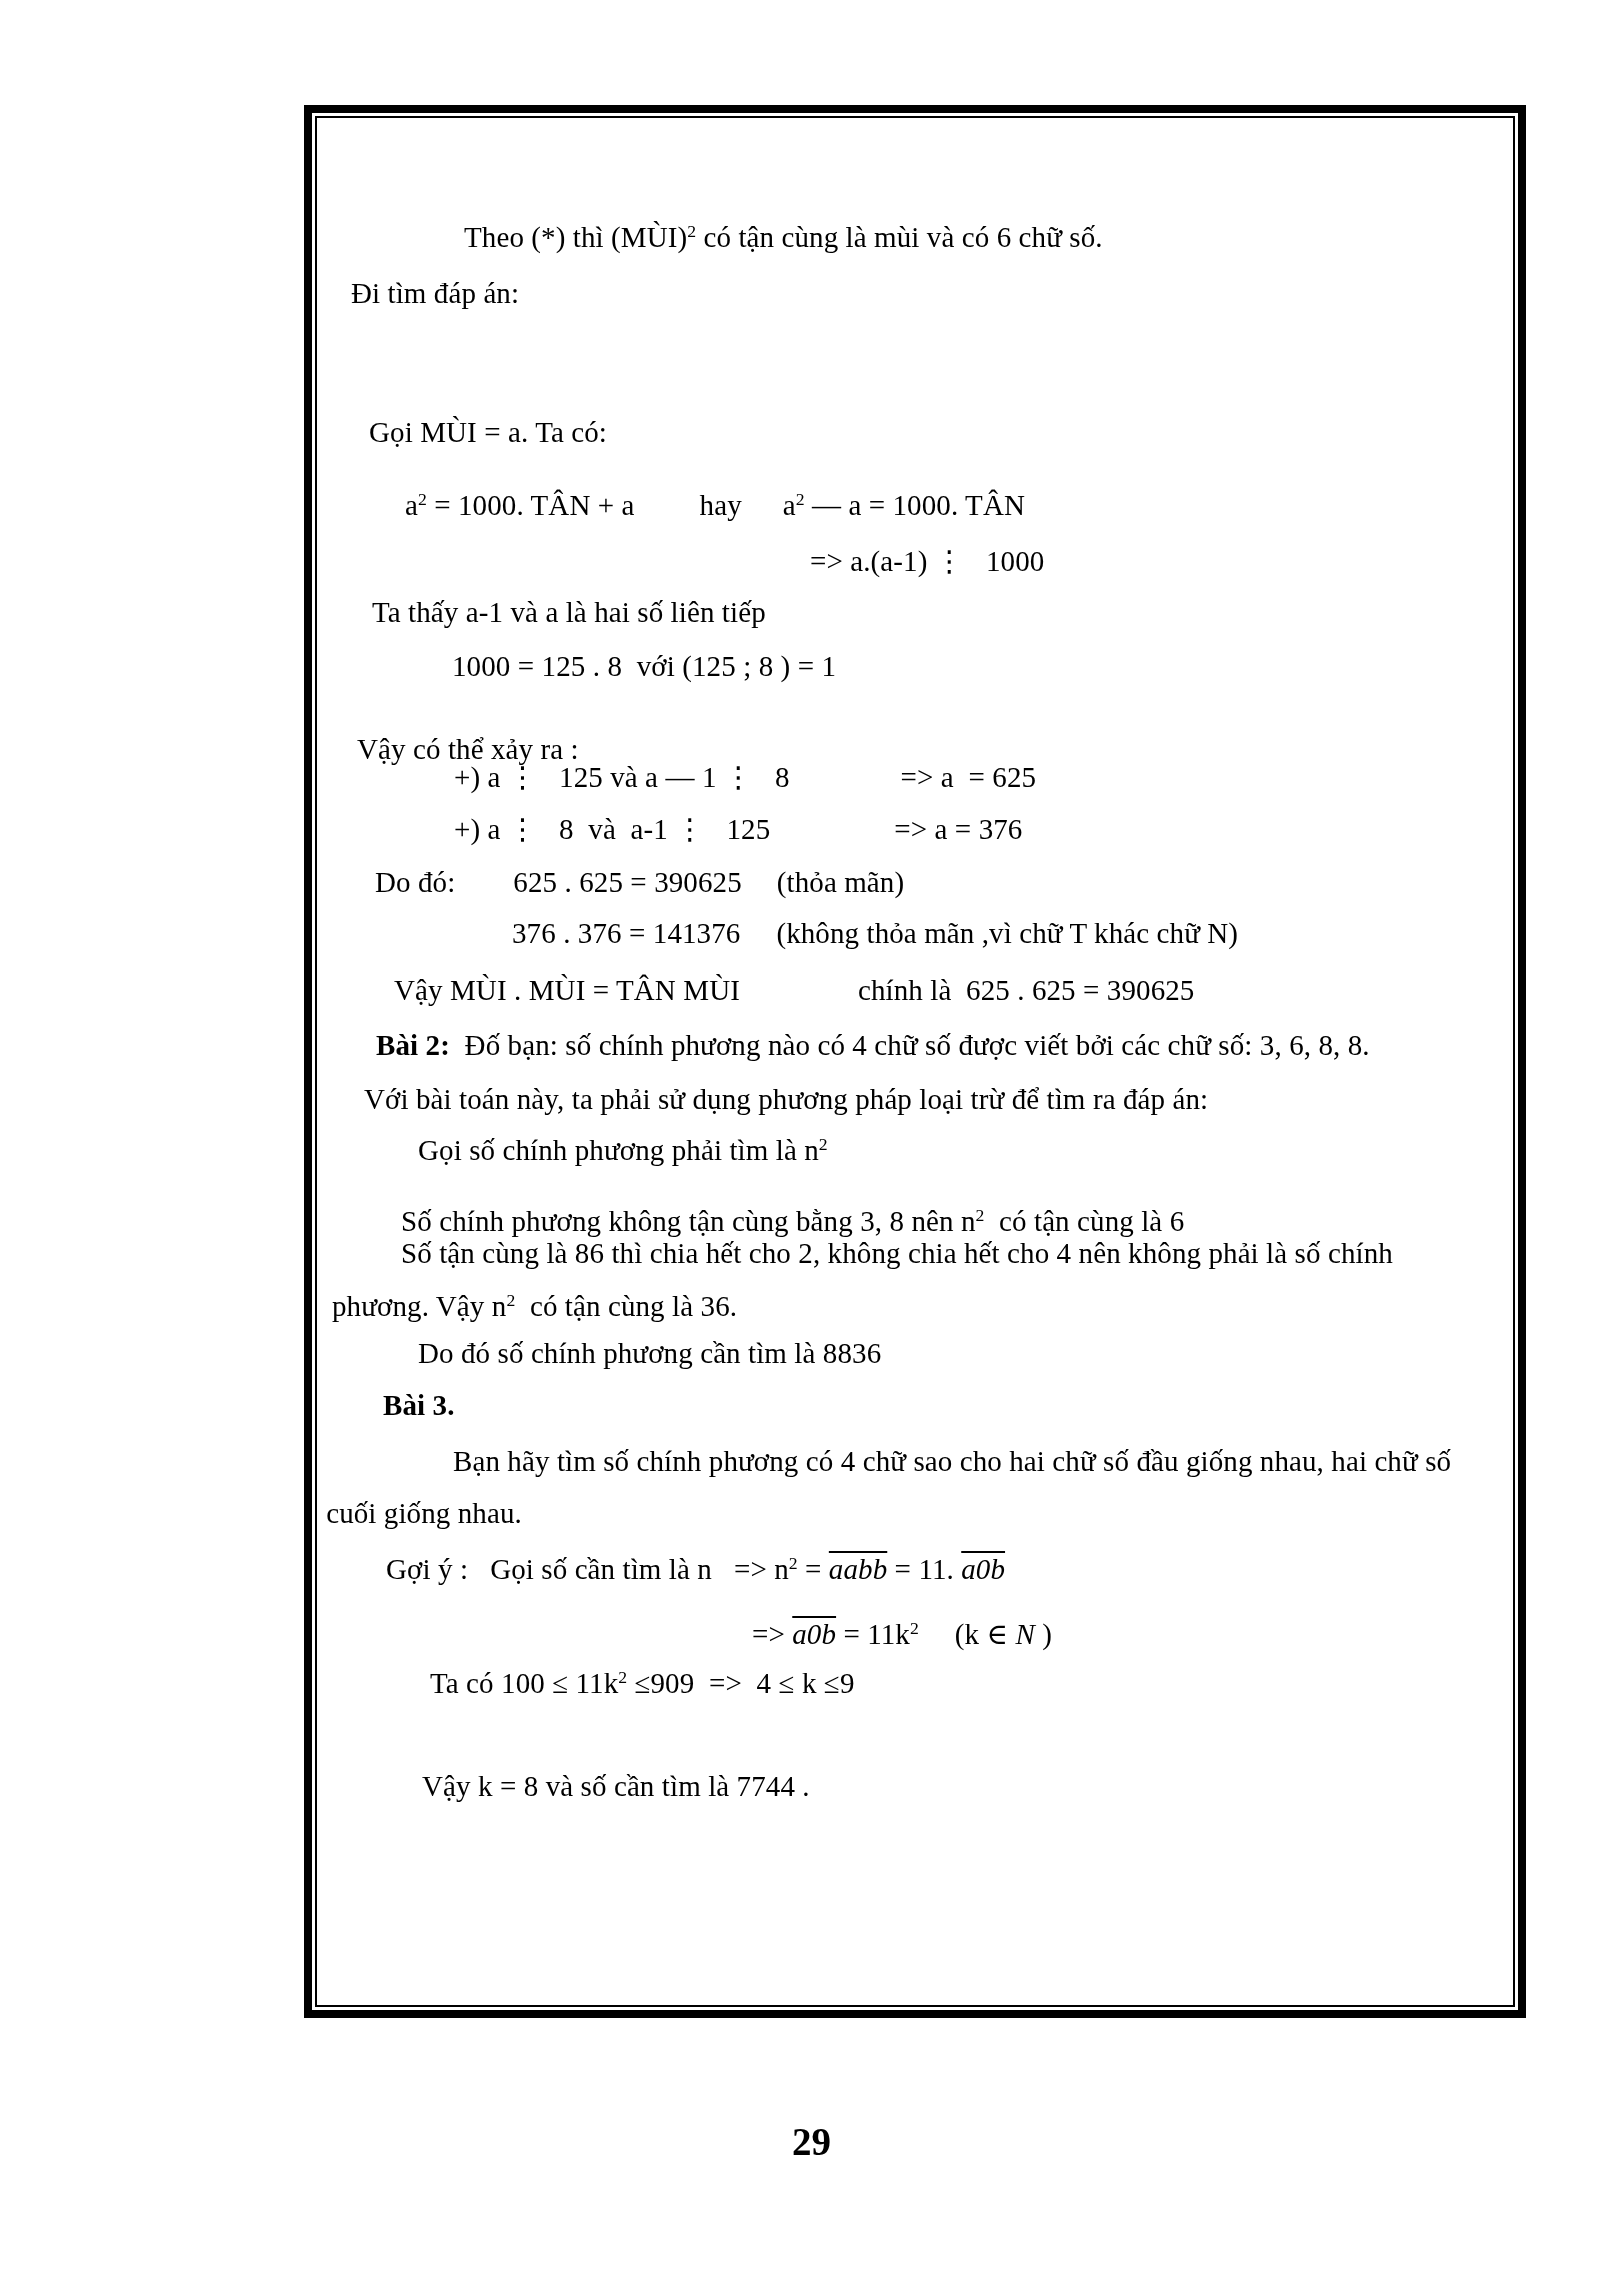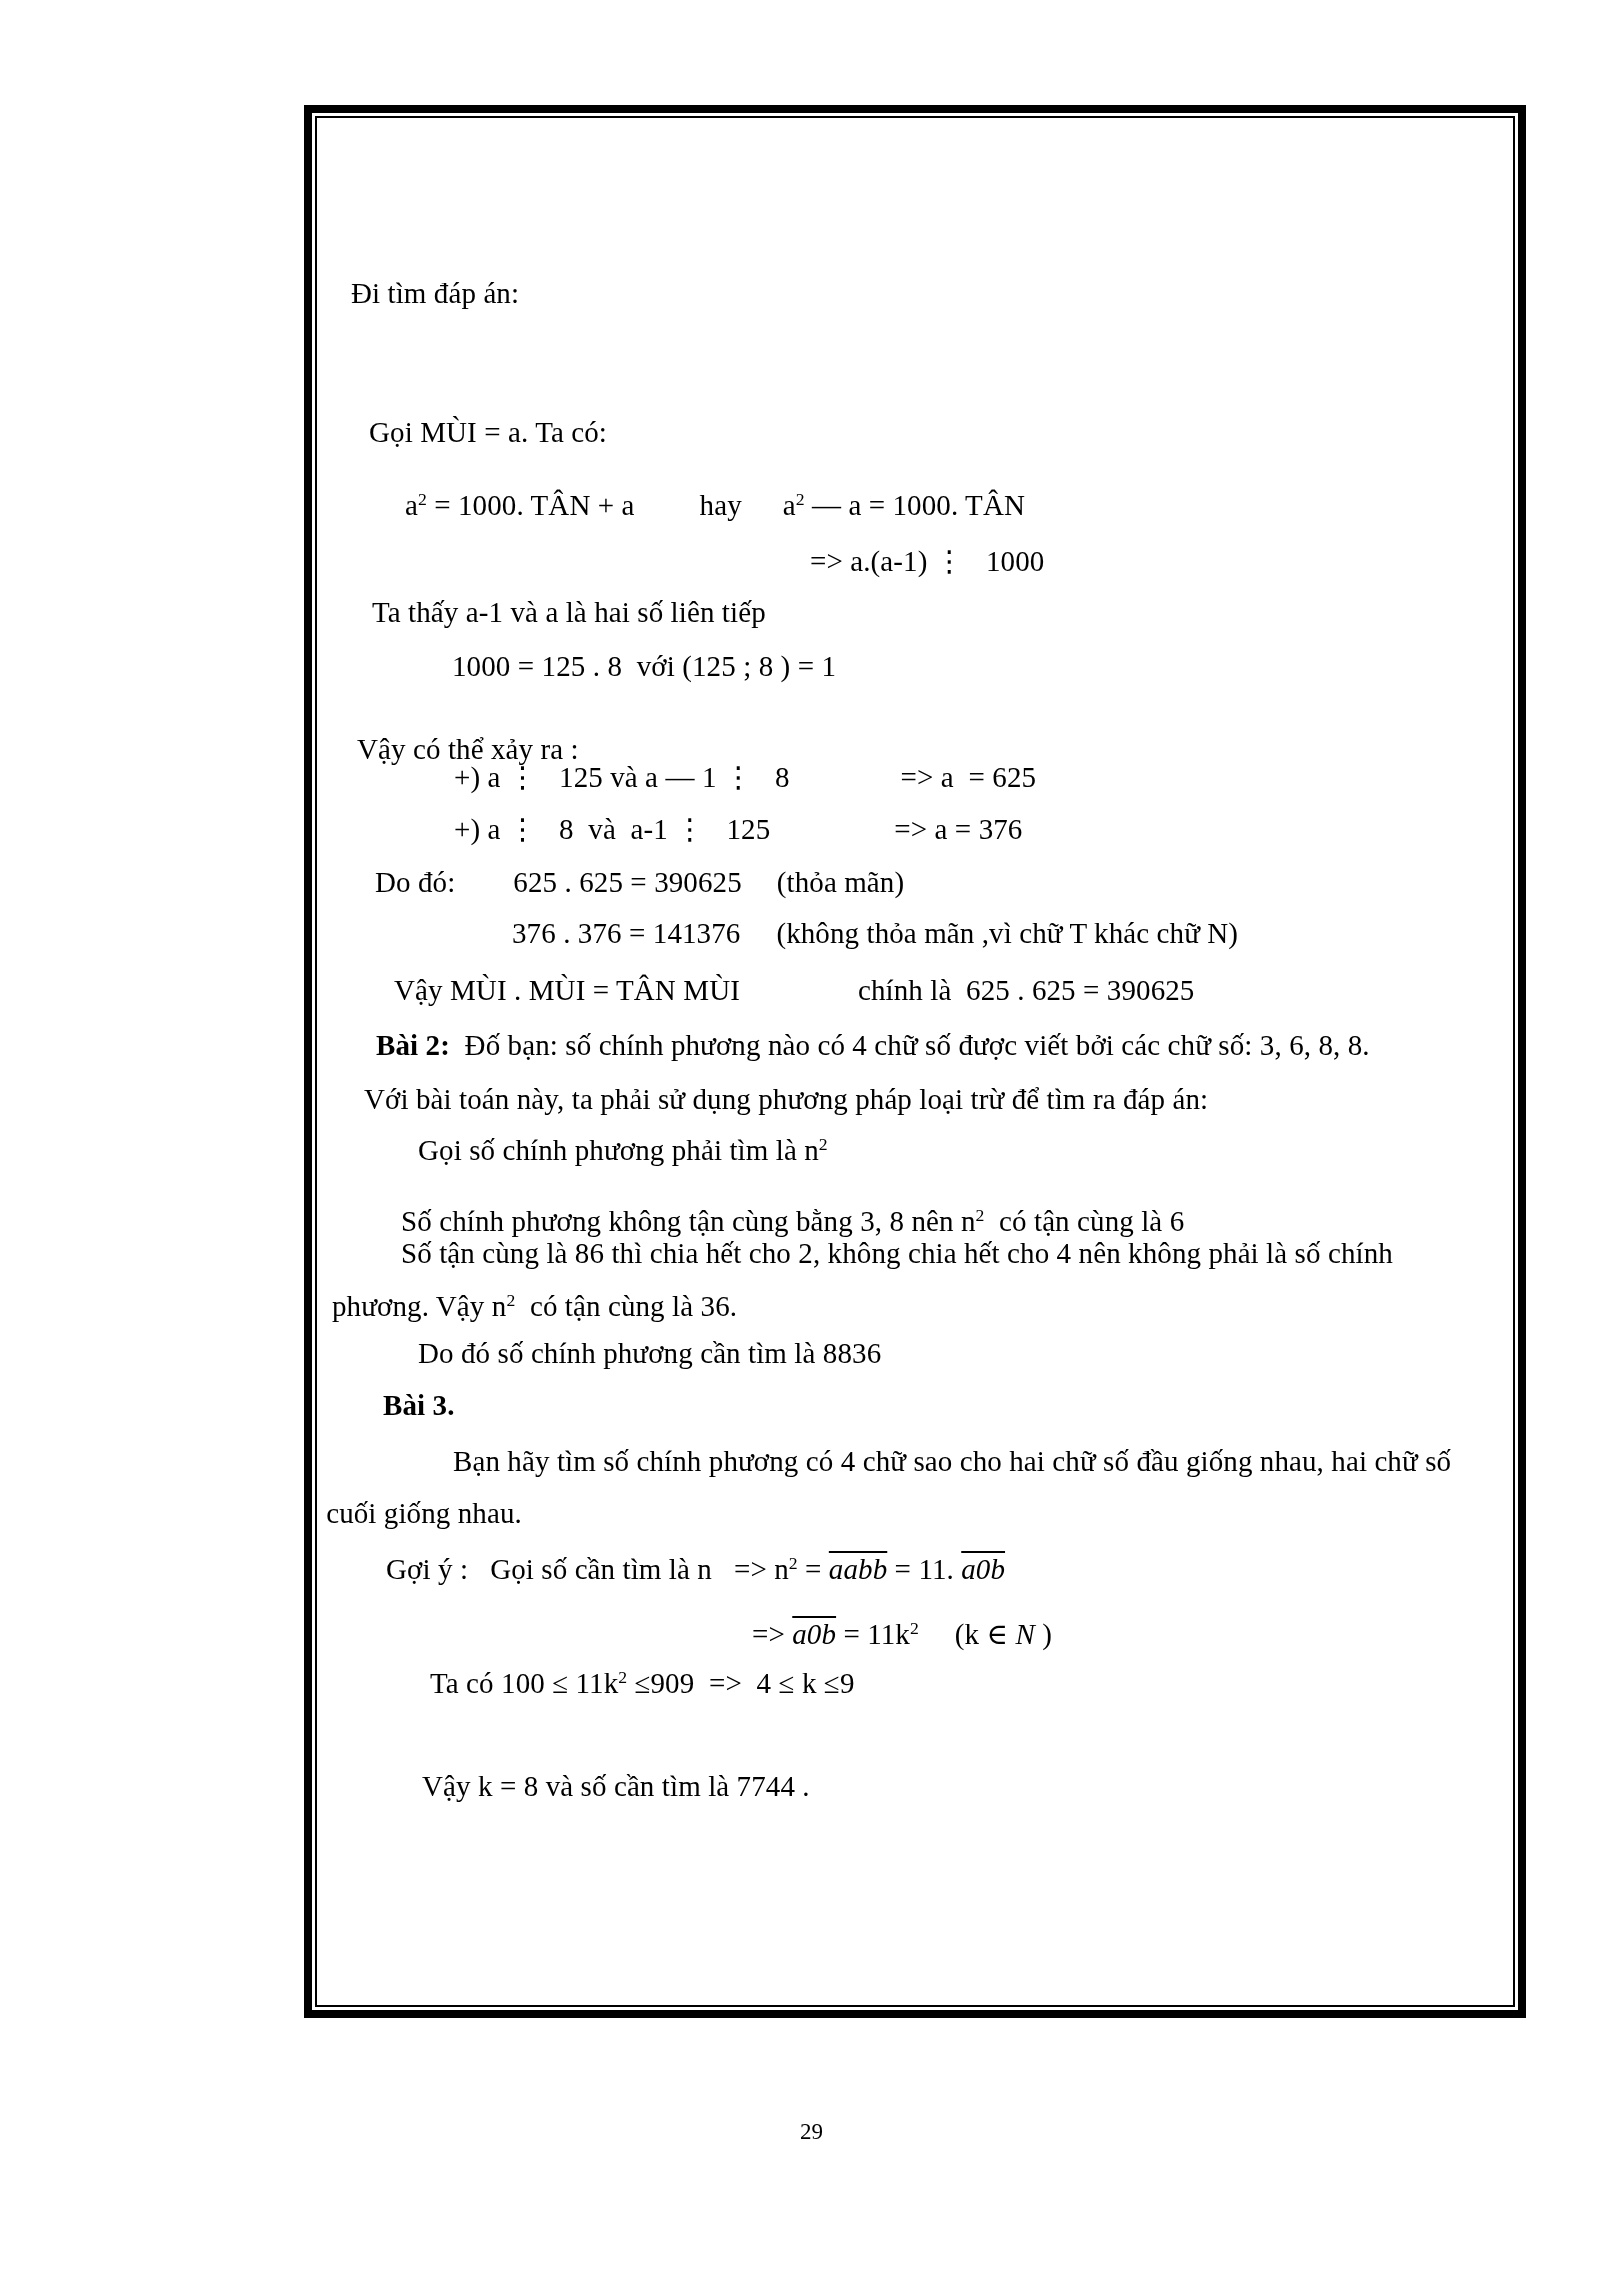--- a/index.html
+++ b/index.html
@@ -61,31 +61,33 @@
     text-decoration: overline;
     text-decoration-thickness: 2px;
   }
   .seg-gap { display: inline-block; height: 0.7px; }
   .page-number {
     position: absolute;
     left: 0;
     right: 0;
     top: 2119px;
     text-align: center;
-    font-size: 23px;
+    font-size: 39px;
+    font-weight: bold;
   }
 </style>
 </head>
 <body>
 
 <div id="page">
   <div class="frame">
     <div class="frame-inner"></div>
   </div>
   <div class="content">
+      <div class="text-line" style="top: 113px; left: 145px;"><span>Theo (*) thì (MÙI)</span><span class="seg-sup">2</span><span> có tận cùng là mùi và có 6 chữ số.</span></div>
       <div class="text-line" style="top: 169px; left: 32px;"><span>Đi tìm đáp án:</span></div>
       <div class="text-line" style="top: 308px; left: 50px;"><span>Gọi MÙI = a. Ta có:</span></div>
       <div class="text-line" style="top: 381px; left: 86px;"><span>a</span><span class="seg-sup">2</span><span> = 1000. TÂN + a</span><span class="seg-gap" style="width: 65px;"></span><span>hay</span><span class="seg-gap" style="width: 41px;"></span><span>a</span><span class="seg-sup">2</span><span> — a = 1000. TÂN</span></div>
       <div class="text-line" style="top: 437px; left: 491px;"><span>=&gt; a.(a-1) </span><span>⋮</span><span>   1000</span></div>
       <div class="text-line" style="top: 488px; left: 53px;"><span>Ta thấy a-1 và a là hai số liên tiếp</span></div>
       <div class="text-line" style="top: 542px; left: 133px;"><span>1000 = 125 . 8  với (125 ; 8 ) = 1</span></div>
       <div class="text-line" style="top: 597px; left: 38px; margin-top: 28px;"><span>Vậy có thể xảy ra :</span></div>
       <div class="text-line" style="top: 653px; left: 135px;"><span>+) a </span><span>⋮</span><span>   125 và a — 1 </span><span>⋮</span><span>   8</span><span class="seg-gap" style="width: 111px;"></span><span>=&gt; a  = 625</span></div>
       <div class="text-line" style="top: 705px; left: 135px;"><span>+) a </span><span>⋮</span><span>   8  và  a-1 </span><span>⋮</span><span>   125</span><span class="seg-gap" style="width: 124px;"></span><span>=&gt; a = 376</span></div>
       <div class="text-line" style="top: 758px; left: 56px;"><span>Do đó:</span><span class="seg-gap" style="width: 58px;"></span><span>625 . 625 = 390625</span><span class="seg-gap" style="width: 35px;"></span><span>(thỏa mãn)</span></div>

